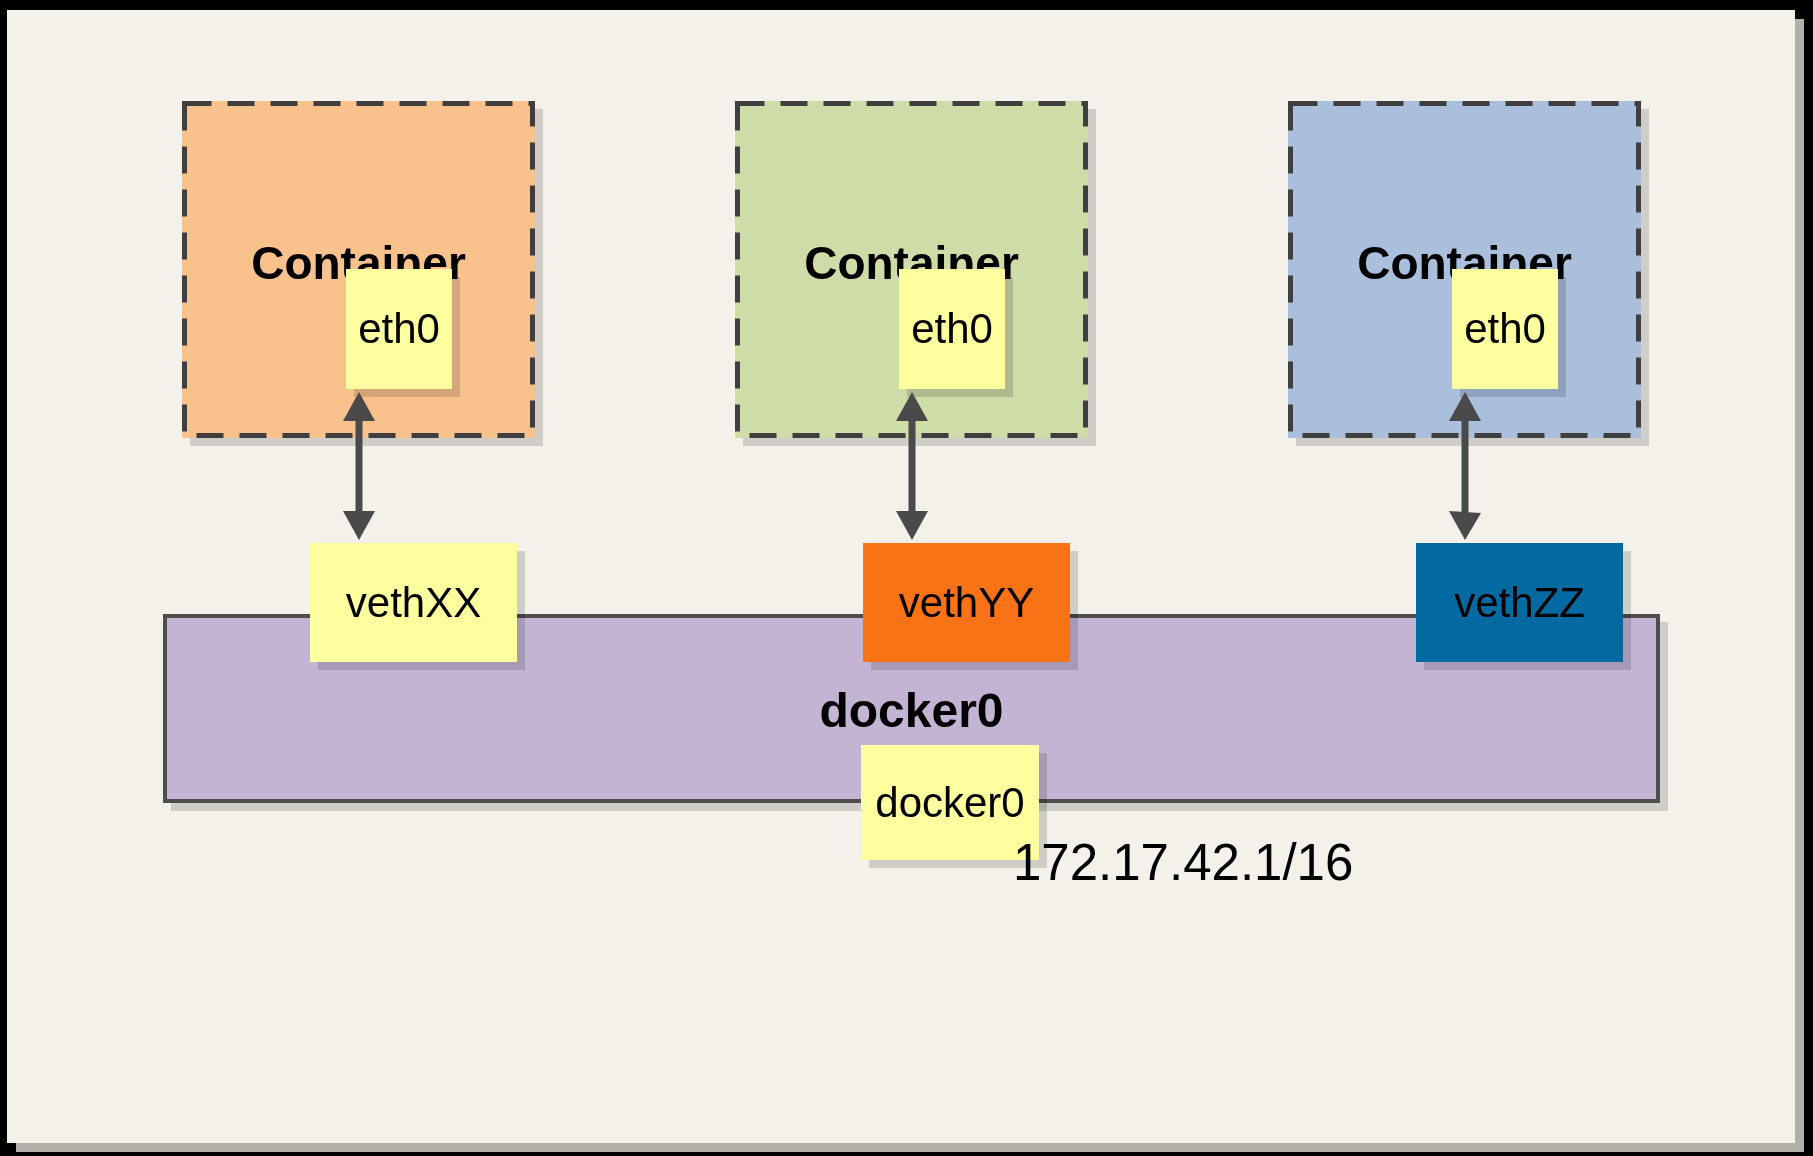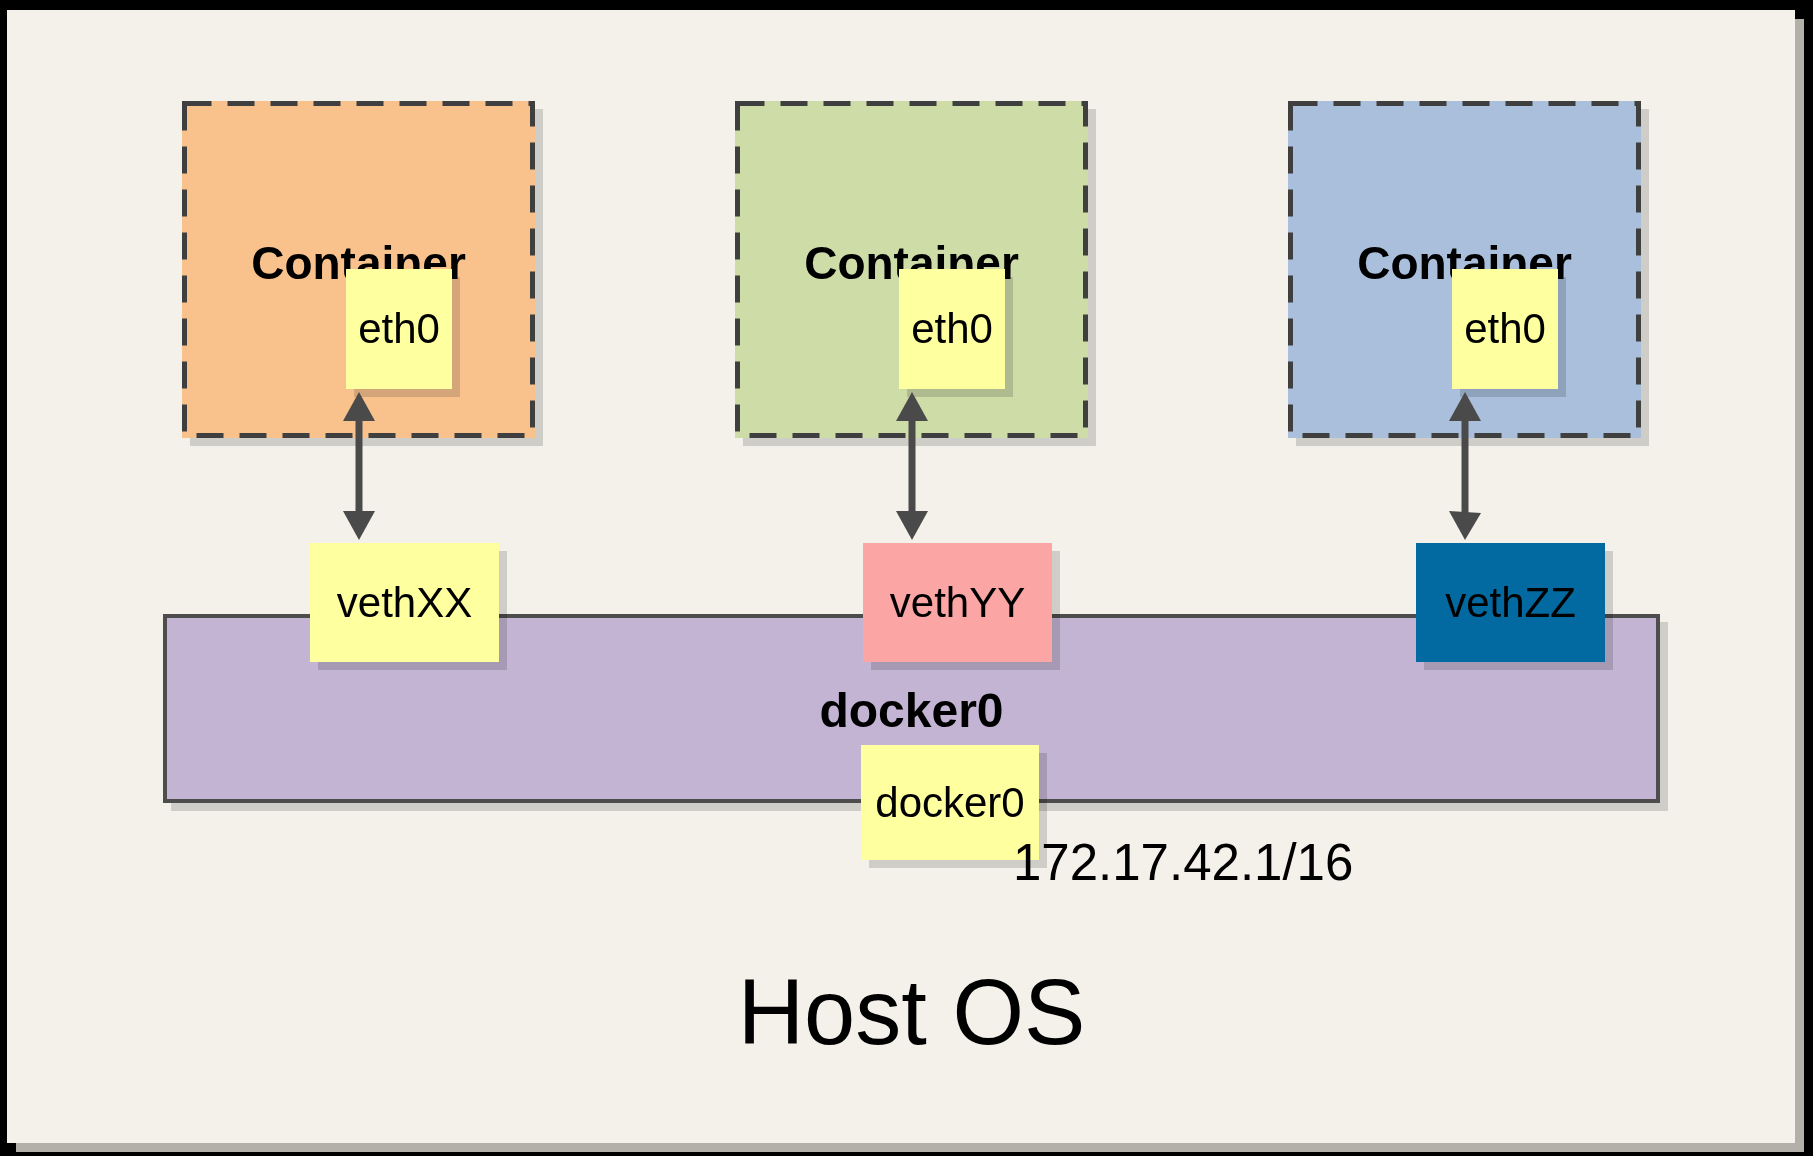--- a/index.html
+++ b/index.html
@@ -28,21 +28,21 @@
     font-size:46px;font-weight:bold;line-height:54px;
   }
   
   .port-box{
     position:absolute;display:flex;align-items:center;justify-content:center;
     box-shadow:8px 8px 0 rgba(0,0,0,0.15);
     font-size:42px;line-height:1;margin-left:40px;
   }
   .eth{top:259px;width:106px;height:120px;}
   .e1{left:299px}.e2{left:852px}.e3{left:1405px}
-  .veth{top:533px;width:189px;height:119px;text-align:center;}
+  .veth{top:533px;width:207px;height:119px;text-align:center;}
   .v1{left:263px}.v2{left:816px}.v3{left:1369px}
   .dport{left:814px;top:735px;width:178px;height:115px;}
   
   .arrow{position:absolute;top:381px;width:44px;height:150px;}
   .a1{left:330px}.a2{left:883px}.a3{left:1436px}
   
   .bridge-bar{
     position:absolute;left:156px;top:604px;width:1497px;height:189px;
     border:4px solid #4D4D4D;box-sizing:border-box;
     box-shadow:8px 8px 0 rgba(0,0,0,0.15);
@@ -110,28 +110,27 @@
     <polygon points="22,1 6,30 38,30" fill="#4A4A4A"></polygon>
     <polygon points="22,149 6,120 38,122" fill="#4A4A4A"></polygon>
   </svg>
 
   <div class="bridge-bar" style="background-color: rgb(195, 180, 212);"></div>
   <div class="bridge-label">docker0</div>
 
   <div class="port-box veth v1" style="background-color: rgb(254, 255, 158);">
     <span>vethXX</span>
   </div>
-  <div class="port-box veth v2" style="background-color: #fca5a5;">
+  <div class="port-box veth v2" style="background-color: #f97316;">
     <span>vethYY</span>
   </div>
   <div class="port-box veth v3" style="background-color: #0369a1;">
     <span>vethZZ</span>
   </div>
 
   <div class="port-box dport" style="background-color: rgb(254, 255, 158);">
     <span>docker0</span>
   </div>
 
   <div class="ip-label">172.17.42.1/16</div>
 
-  <div class="host-label">Host OS</div>
 
 </div>
 
 </body></html>

